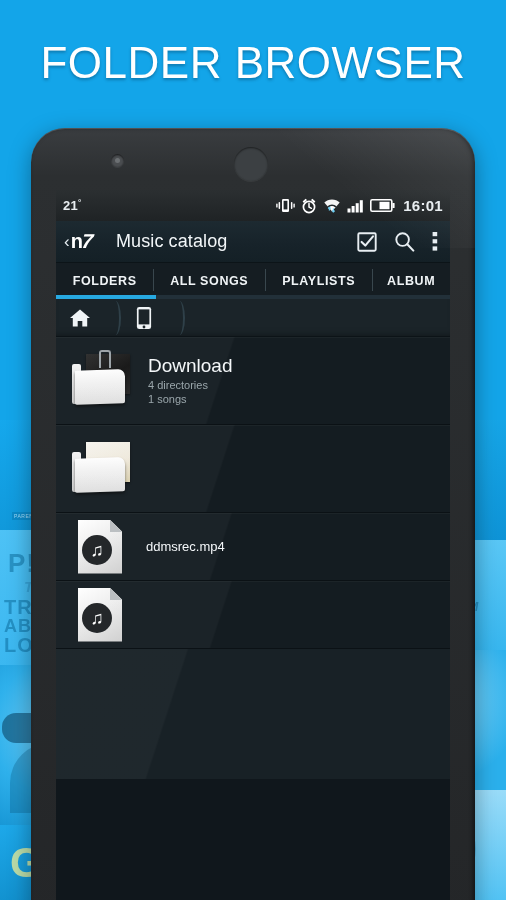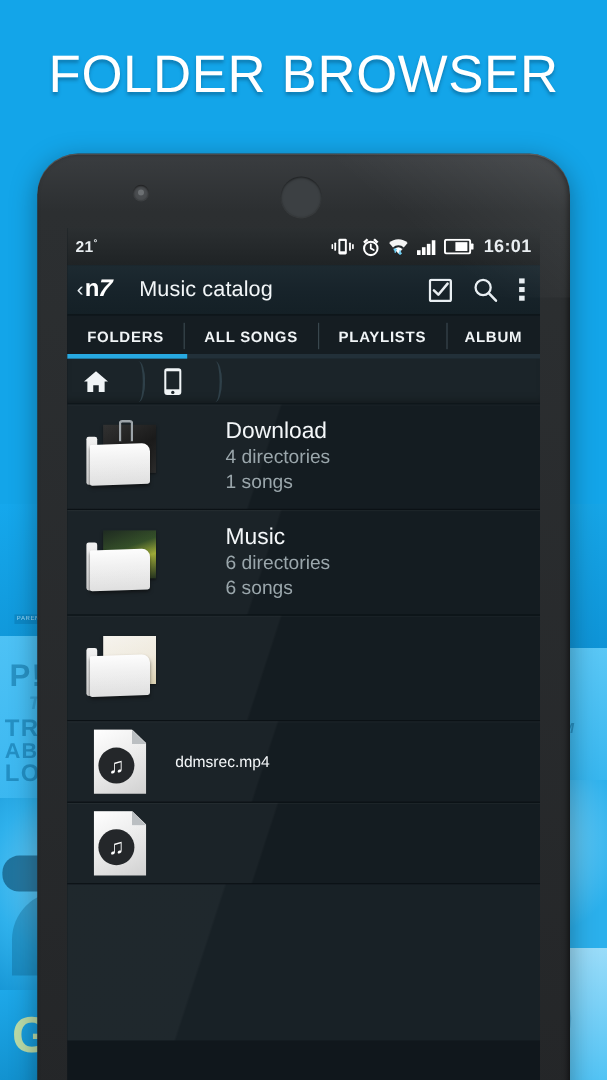--- a/index.html
+++ b/index.html
@@ -108,33 +108,33 @@
   .crumb-sep:before{ content:""; position:absolute; left:3px; top:2px;
       width:12px; height:34px;
       border-right:2px solid #2f4049; border-radius:0 40% 40% 0/0 50% 50% 0;
       transform:skewX(0deg); }
 
   
   .list { background:#141c21; }
   .row { position:relative; display:flex; align-items:center;
          padding:0 6px; border-bottom:1px solid #0b1115;
          box-shadow: inset 0 1px 0 rgba(255,255,255,.035); }
-  .row.folder { height:88px;gap:40px; }
+  .row.folder { height:88px; }
   .row.file { height:68px; }
   .row:after{ 
      content:""; position:absolute; left:0; top:0; right:0; bottom:0;
      background:linear-gradient(108deg, rgba(255,255,255,.030) 0%, rgba(255,255,255,.030) 42%, rgba(255,255,255,0) 42.5%);
      pointer-events:none; }
   .thumb { width:62px; height:62px; position:relative; flex:0 0 62px;
            margin-left:8px; }
   .thumb-file { width:56px; height:56px; position:relative; flex:0 0 56px;
            margin-left:10px; display:flex; align-items:center; justify-content:center;}
   .meta { margin-left:16px; position:relative; z-index:2; }
   .r-title { font-size:19px; color:#f4f7f9; line-height:1.25; }
-  .r-sub { font-size:16px; color:#9aa6ab; line-height:1.32; }
+  .r-sub { font-size:11px; color:#9aa6ab; line-height:1.32; }
   .file-name { margin-left:18px; font-size:13px; color:#f4f7f9; position:relative; z-index:2;}
   .list-tail { height:130px; background:#182126; position:relative; }
   .list-tail:after{ content:""; position:absolute; inset:0;
      background:linear-gradient(108deg, rgba(255,255,255,.030) 0%, rgba(255,255,255,.030) 30%, rgba(255,255,255,0) 30.5%); }
 
   
   .f-art { position:absolute; left:16px; top:4px; width:44px; height:40px;
            box-shadow:0 1px 2px rgba(0,0,0,.6); }
   .f-front { position:absolute; left:5px; top:20px; width:50px; height:34px;
            background:linear-gradient(180deg,#fdfdfd,#dedede);
@@ -327,32 +327,20 @@
             <div class="f-tab"></div>
             <div class="f-front"></div>
           </div>
           <div class="meta">
             <div class="r-title">Download</div>
             <div class="r-sub">4 directories</div>
             <div class="r-sub">1 songs</div>
           </div>
         </div>
 
-        <div class="row folder">
-          <div class="thumb">
-            <div class="f-art" style="background:linear-gradient(160deg,#17231a 0%,#2e4a22 38%,#9ba832 62%,#1b2a18 100%);"></div>
-            <div class="f-tab"></div>
-            <div class="f-front"></div>
-          </div>
-          <div class="meta">
-            <div class="r-title">Music</div>
-            <div class="r-sub">6 directories</div>
-            <div class="r-sub">6 songs</div>
-          </div>
-        </div>
 
         <div class="row folder">
           <div class="thumb">
             <div class="f-art" style="background:linear-gradient(160deg,#f6f4ee 0%,#efe9dc 55%,#d9cfae 100%);"></div>
             <div class="f-tab"></div>
             <div class="f-front"></div>
           </div>
         </div>
 
         <div class="row file">

